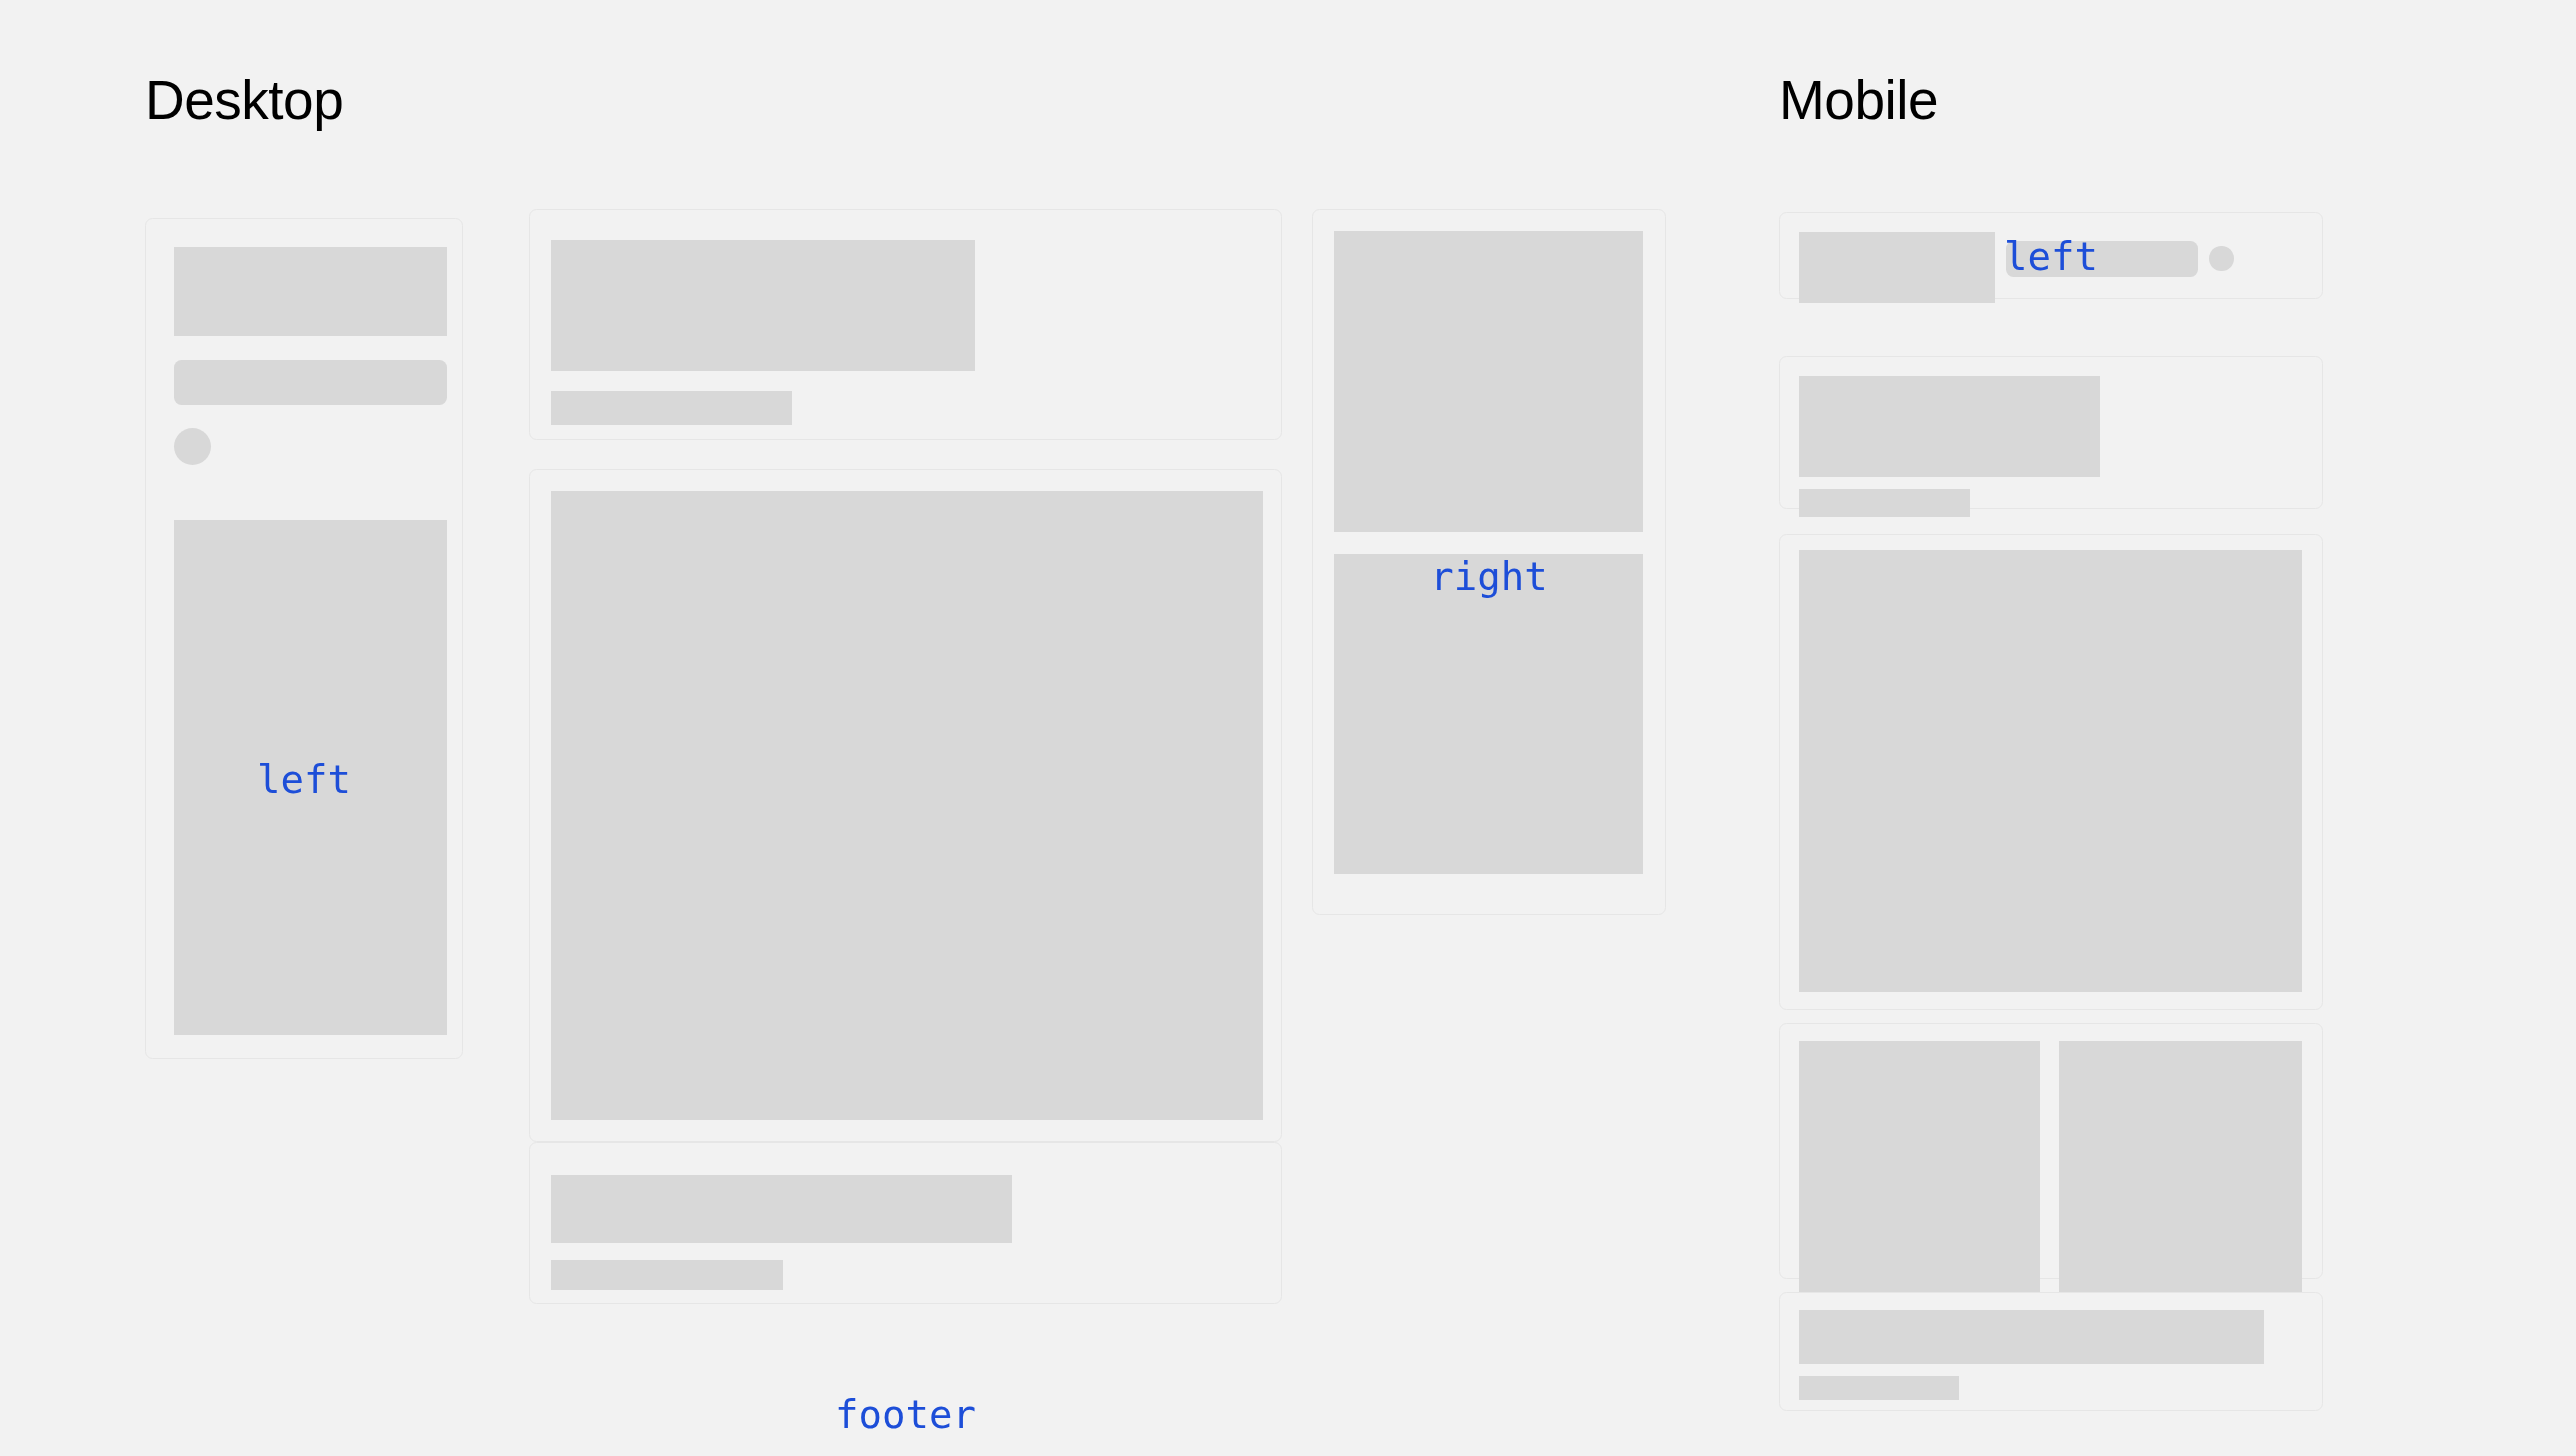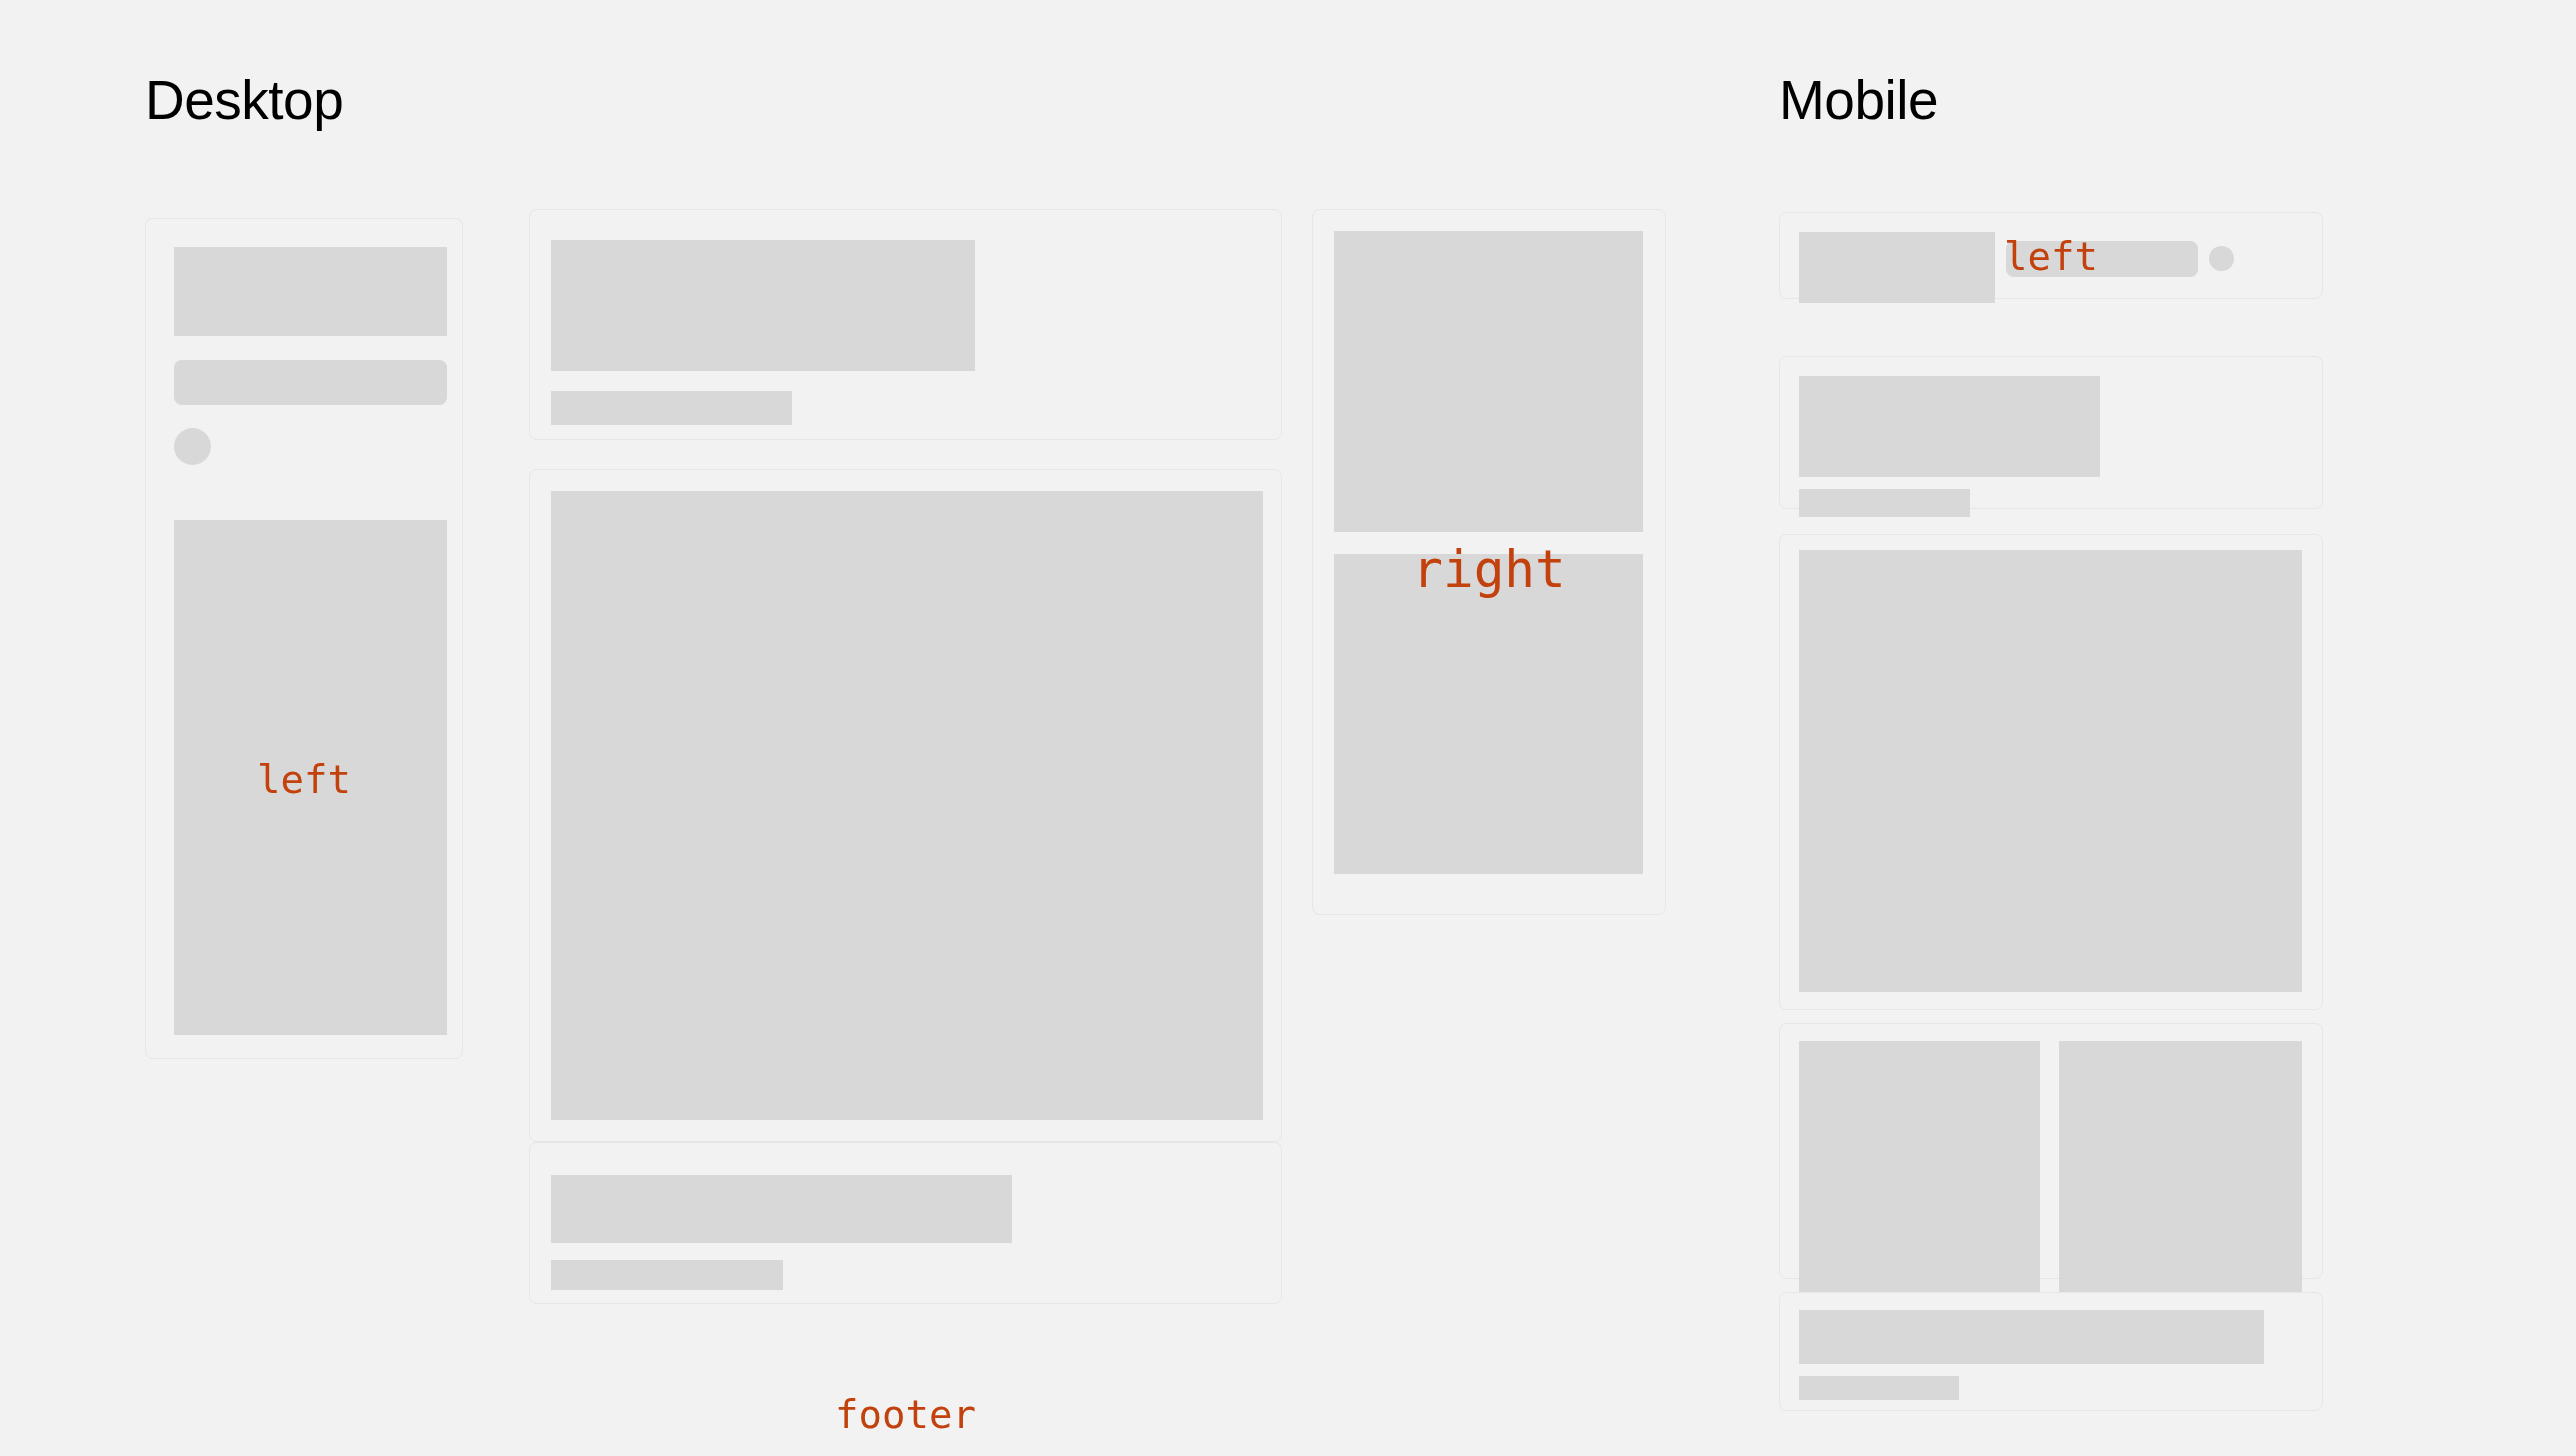--- a/index.html
+++ b/index.html
@@ -46,21 +46,21 @@
   .blk.rounded { border-radius: 7.5px; }
   .blk.circle  { border-radius: 50%; }
 
   
   .panel-label {
     position: absolute;
     left: 0;
     right: 0;
     text-align: center;
     font-family: "DejaVu Sans Mono", "Liberation Mono", monospace;
-    color: #c2410c;
+    color: #1d4ed8;
     white-space: nowrap;
     pointer-events: none;
   }
 </style>
 </head>
 <body>
 
 <div id="desktop-title" class="section-title">Desktop</div>
 
 <div id="mobile-title" class="section-title">Mobile</div>
@@ -80,21 +80,21 @@
 </div>
 
 <div class="panel" style="left:529px; top:469px; width:753px; height:673px;">
   <div class="blk" style="left:21px; top:21px; width:712px; height:629px;"></div>
   <div class="panel-label" style="top:772px; font-size:39px;">pageBody</div>
 </div>
 
 <div class="panel" style="left:1312px; top:209px; width:354px; height:706px;">
   <div class="blk" style="left:21px; top:21px; width:309px; height:301px;"></div>
   <div class="blk" style="left:21px; top:344px; width:309px; height:320px;"></div>
-  <div class="panel-label" style="top:330px; font-size:51px;">right</div>
+  <div class="panel-label" style="top:344px; font-size:39px;">right</div>
 </div>
 
 <div class="panel" style="left:529px; top:1142px; width:753px; height:162px;">
   <div class="blk" style="left:21px; top:32px; width:461px; height:68px;"></div>
   <div class="blk" style="left:21px; top:117px; width:232px; height:30px;"></div>
   <div class="panel-label" style="top:249px; font-size:39px;">footer</div>
 </div>
 
 <div class="panel" style="left:1779px; top:212px; width:544px; height:87px;">
   <div class="blk" style="left:19px; top:19px; width:196px; height:71px;"></div>

